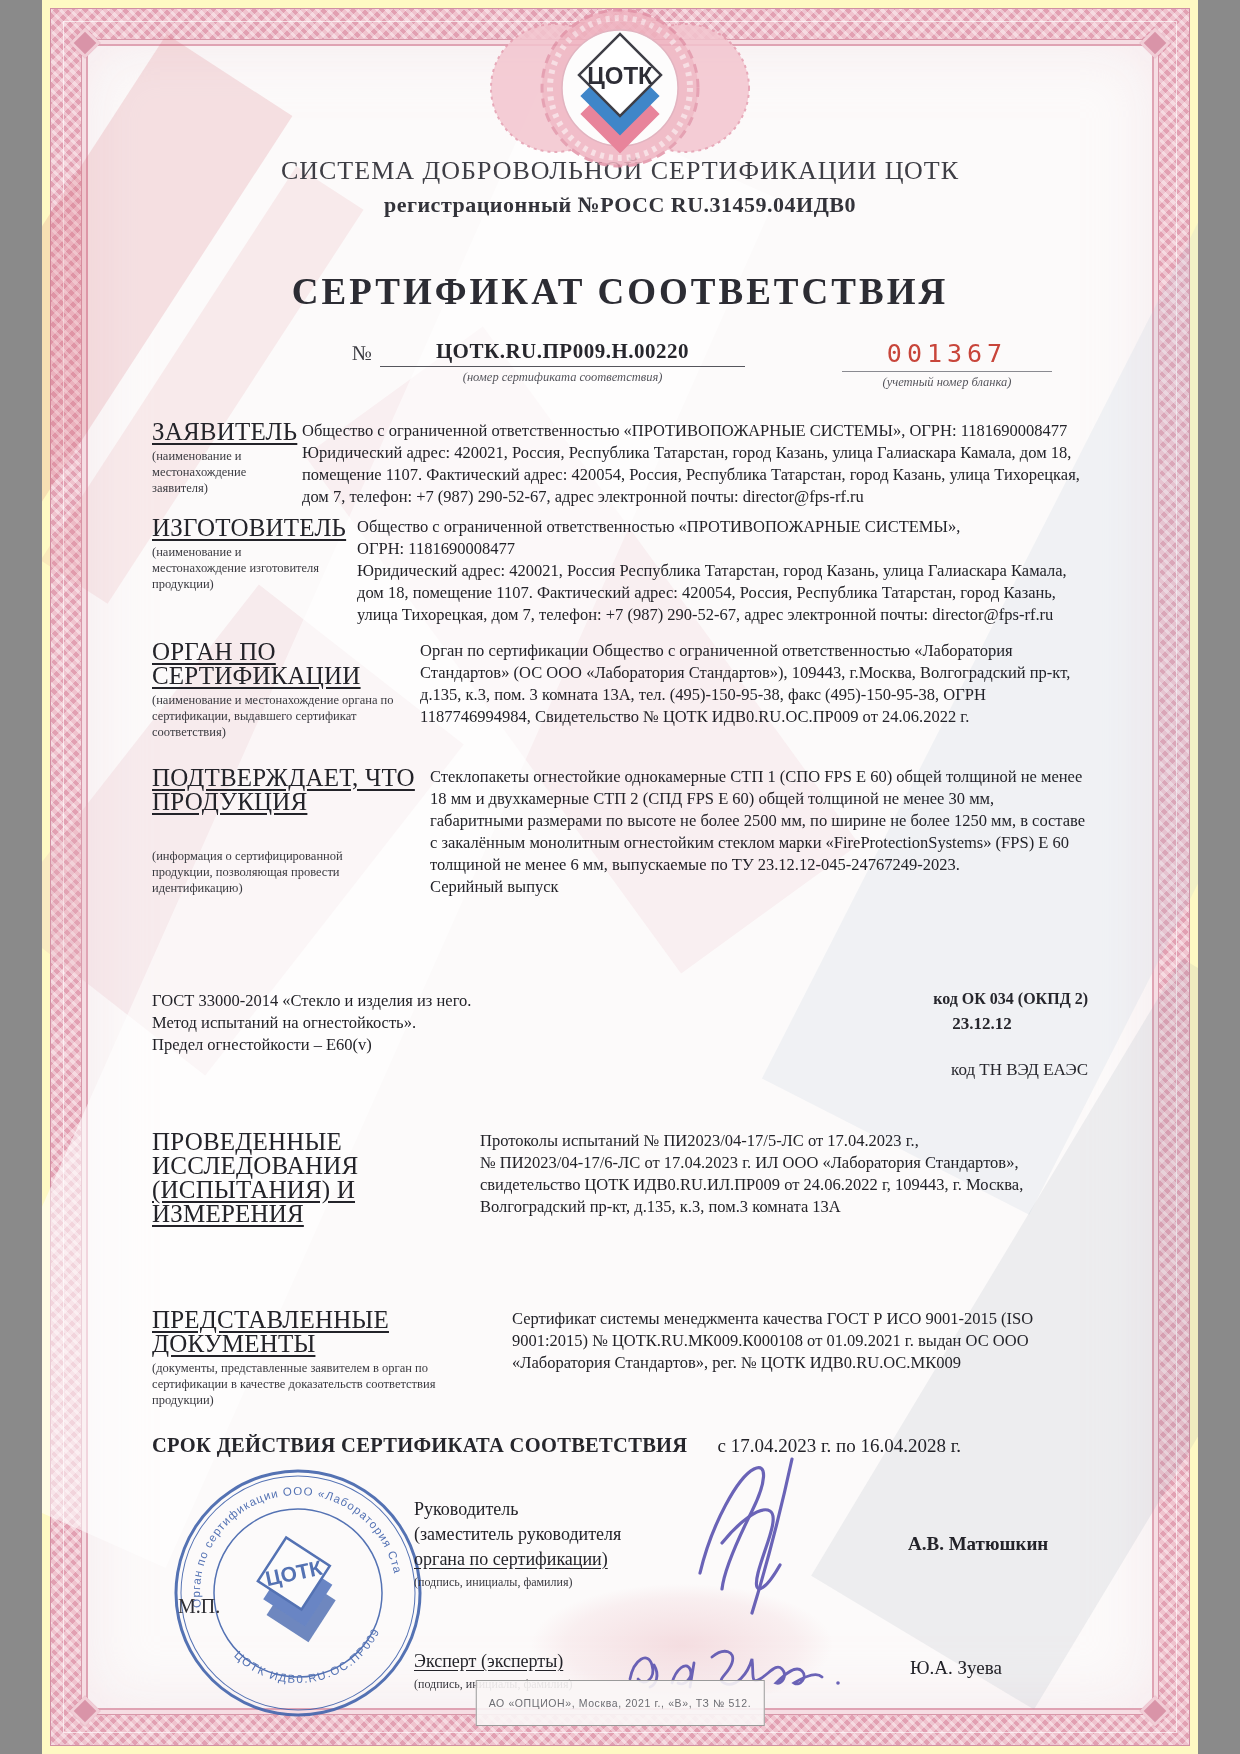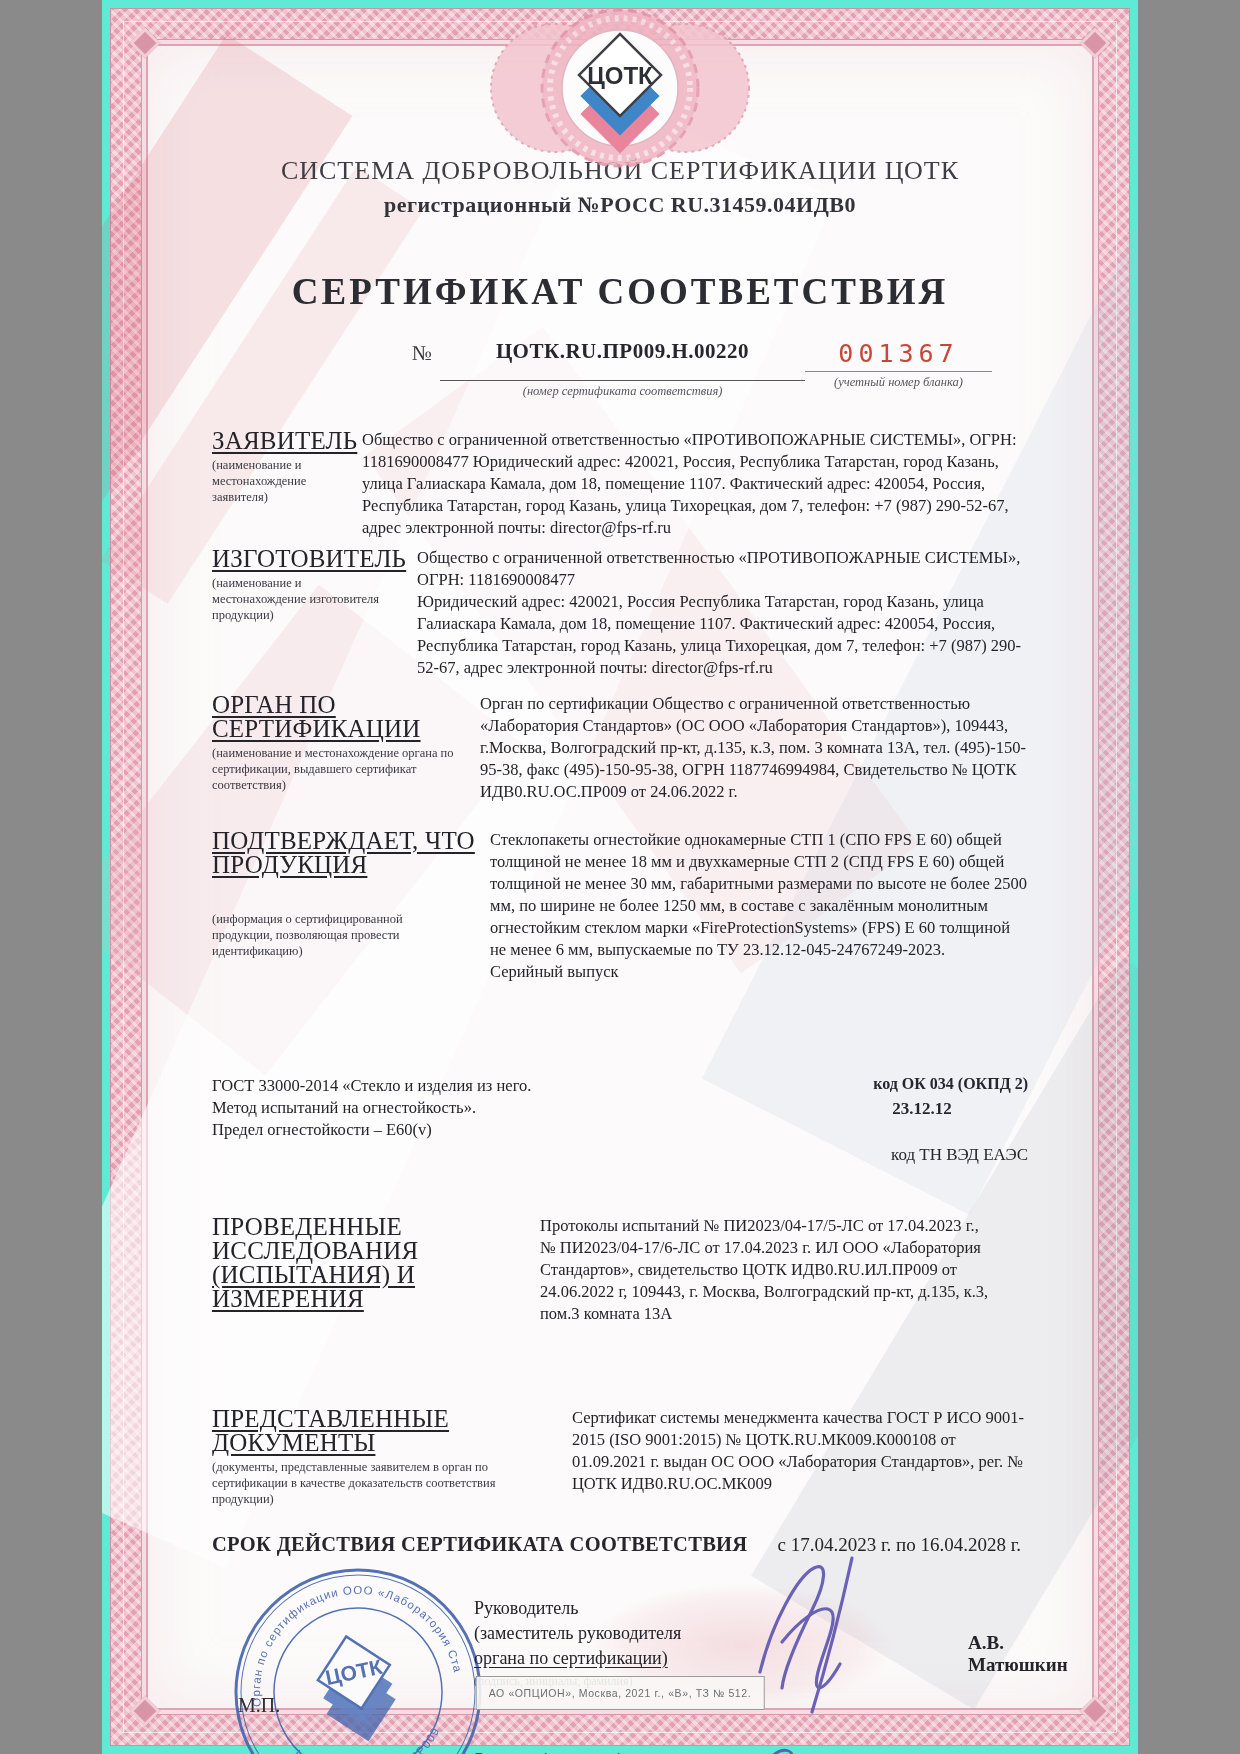--- a/index.html
+++ b/index.html
@@ -1,18 +1,18 @@
 <!DOCTYPE html>
 <html><head>
 <meta charset="utf-8">
 <style>
   html,body{margin:0;padding:0;background:#8a8a8a;}
   .page{
-    position:relative;width:1036px;height:1754px;margin:0 auto;
-    background:#5eead4;overflow:hidden;
+    position:relative;width:1156px;height:1754px;margin:0 auto;
+    background:#fef9c3;overflow:hidden;
     font-family:"Liberation Serif","DejaVu Serif",serif;color:#26262c;
   }
   
   .frame{
     position:absolute;inset:8px;z-index:0;
     background:
       repeating-linear-gradient(45deg, rgba(255,255,255,.40) 0 3px, rgba(255,255,255,0) 3px 7px),
       repeating-linear-gradient(-45deg,#f0c3ce 0 5px,#e2a0b2 5px 10px);
     border:1px solid #d08fa3;
   }
@@ -42,21 +42,21 @@
   .content{position:absolute;inset:52px;z-index:4;padding:0 58px;box-sizing:border-box;}
 
   .logo-rosette{position:absolute;left:50%;top:-44px;transform:translateX(-50%);z-index:5;}
 
   .hdr-system{margin-top:104px;text-align:center;font-size:26px;letter-spacing:1px;color:#3e3e45;}
   .hdr-reg{margin-top:6px;text-align:center;font-size:22px;font-weight:bold;color:#33333a;letter-spacing:.5px;}
   .hdr-title{margin-top:52px;text-align:center;font-size:37px;font-weight:bold;letter-spacing:3px;color:#2c2c33;}
 
   .number-row{display:flex;align-items:flex-start;margin-top:26px;padding-left:200px;padding-right:36px;}
   .num-prefix{font-size:21px;color:#3a3a40;margin-right:8px;padding-top:2px;}
-  .num-box{min-width:365px;text-align:center;border-bottom:1.5px solid #55555c;font-size:21px;font-weight:bold;letter-spacing:.5px;padding-bottom:16px;}
+  .num-box{min-width:365px;text-align:center;border-bottom:1.5px solid #55555c;font-size:21px;font-weight:bold;letter-spacing:.5px;padding-bottom:2px;}
   .num-caption,.blank-caption{font-size:12.5px;font-style:italic;color:#55555c;text-align:center;margin-top:3px;}
   .num-spacer{flex:1;}
   .blank-wrap{width:210px;}
   .blank-box{font-family:"DejaVu Sans Mono",monospace;font-size:25px;letter-spacing:5px;color:#c8453a;text-align:center;border-bottom:1px solid #8a8a90;padding-bottom:3px;}
 
   .sections{margin-top:30px;}
   .sec{display:flex;}
   .sec-label-col{flex:0 0 auto;padding-right:14px;box-sizing:border-box;}
   .sec-head{font-weight:normal;font-size:25px;line-height:24px;text-decoration:underline;text-underline-offset:3px;letter-spacing:.2px;color:#232329;}
   .sec-head.nou{text-decoration:none;}
@@ -85,22 +85,22 @@
   .role-l{font-size:18px;line-height:25px;color:#232329;}
   .role-underline{text-decoration:underline;text-underline-offset:3px;}
   .role-cap{font-size:12px;color:#3a3a40;margin-top:3px;}
   .expert-block{position:absolute;left:262px;top:178px;width:270px;}
   .sig1{position:absolute;left:520px;top:-18px;}
   .sig2{position:absolute;left:468px;top:158px;}
   .name1{position:absolute;left:756px;top:62px;font-size:19px;font-weight:bold;color:#232329;}
   .name2{position:absolute;left:758px;top:186px;font-size:19px;font-weight:normal;color:#232329;}
 
   .footer-imprint{
-    position:absolute;left:50%;bottom:44px;transform:translateX(-50%);z-index:6;
-    background:rgba(250,246,246,.9);border:1px solid #9a9a9a;padding:10px 12px;
+    position:absolute;left:50%;bottom:28px;transform:translateX(-50%);z-index:6;
+    background:rgba(250,246,246,.9);border:1px solid #9a9a9a;padding:16px 12px;
     font-family:"Liberation Sans",sans-serif;font-size:10.5px;color:#6d6d72;letter-spacing:.6px;white-space:nowrap;
   }
 </style>
 </head>
 <body>
 
 <div class="page">
   <div class="frame"></div>
   <div class="frame-inner"></div>
   <div class="corner tl"></div>

